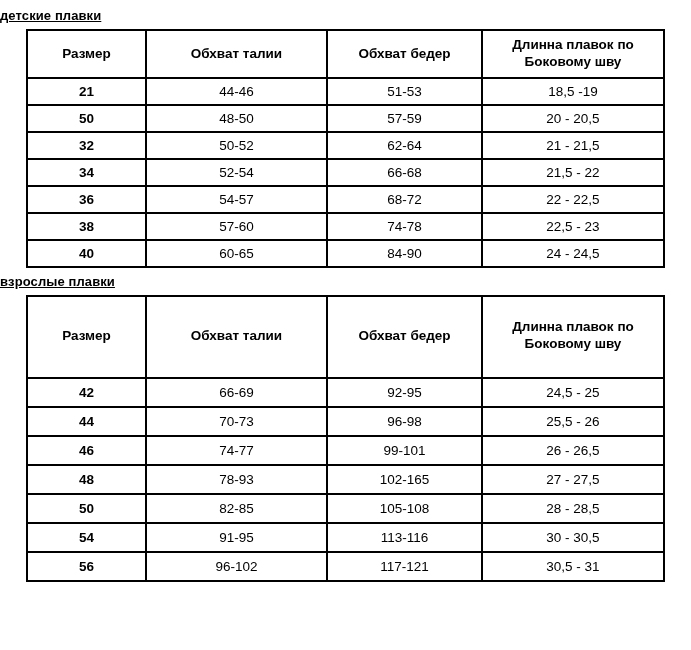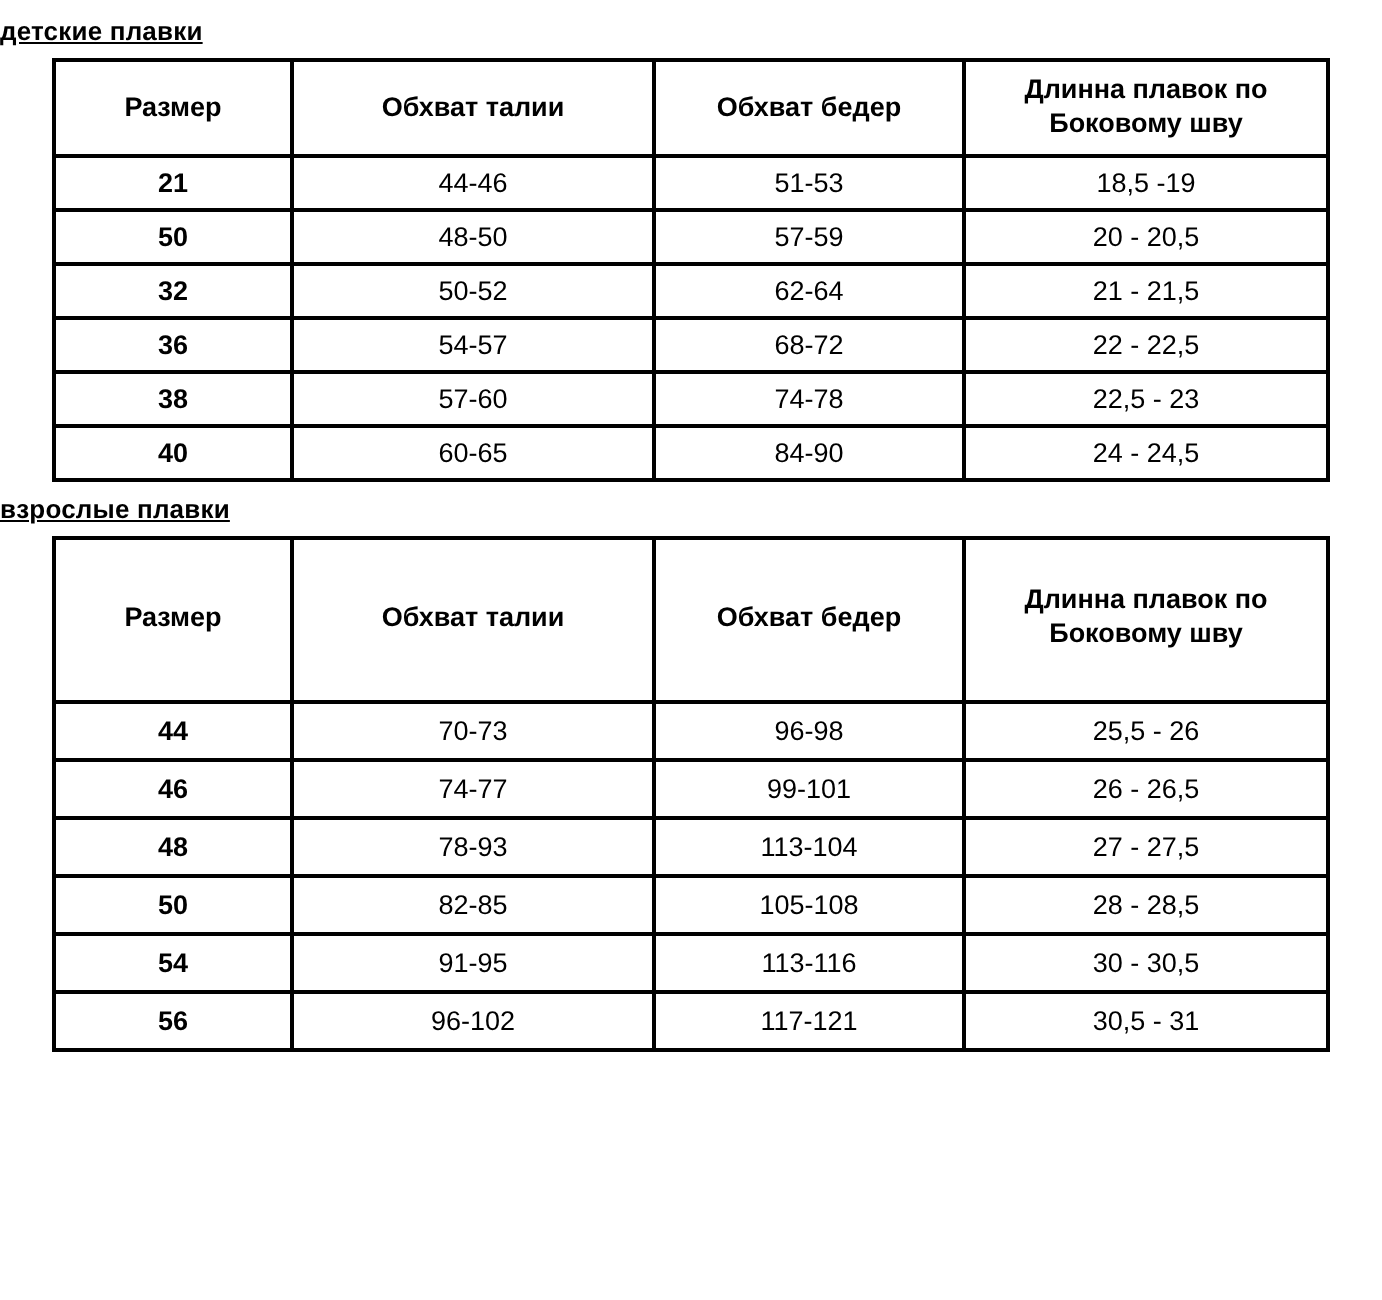--- a/index.html
+++ b/index.html
@@ -116,20 +116,26 @@
         <td>57-59</td>
         <td class="col-last">20 - 20,5</td>
       </tr>
       <tr>
         <td class="col-size">32</td>
         <td>50-52</td>
         <td>62-64</td>
         <td class="col-last">21 - 21,5</td>
       </tr>
       <tr>
+        <td class="col-size">34</td>
+        <td>52-54</td>
+        <td>66-68</td>
+        <td class="col-last">21,5 - 22</td>
+      </tr>
+      <tr>
         <td class="col-size">36</td>
         <td>54-57</td>
         <td>68-72</td>
         <td class="col-last">22 - 22,5</td>
       </tr>
       <tr>
         <td class="col-size">38</td>
         <td>57-60</td>
         <td>74-78</td>
         <td class="col-last">22,5 - 23</td>
@@ -155,35 +161,41 @@
     <thead>
       <tr>
         <th>Размер</th>
         <th>Обхват талии</th>
         <th>Обхват бедер</th>
         <th>Длинна плавок по Боковому шву</th>
       </tr>
     </thead>
     <tbody>
       <tr>
+        <td class="col-size">42</td>
+        <td>66-69</td>
+        <td>92-95</td>
+        <td class="col-last">24,5 - 25</td>
+      </tr>
+      <tr>
         <td class="col-size">44</td>
         <td>70-73</td>
         <td>96-98</td>
         <td class="col-last">25,5 - 26</td>
       </tr>
       <tr>
         <td class="col-size">46</td>
         <td>74-77</td>
         <td>99-101</td>
         <td class="col-last">26 - 26,5</td>
       </tr>
       <tr>
         <td class="col-size">48</td>
         <td>78-93</td>
-        <td>113-104</td>
+        <td>102-165</td>
         <td class="col-last">27 - 27,5</td>
       </tr>
       <tr>
         <td class="col-size">50</td>
         <td>82-85</td>
         <td>105-108</td>
         <td class="col-last">28 - 28,5</td>
       </tr>
       <tr>
         <td class="col-size">54</td>

